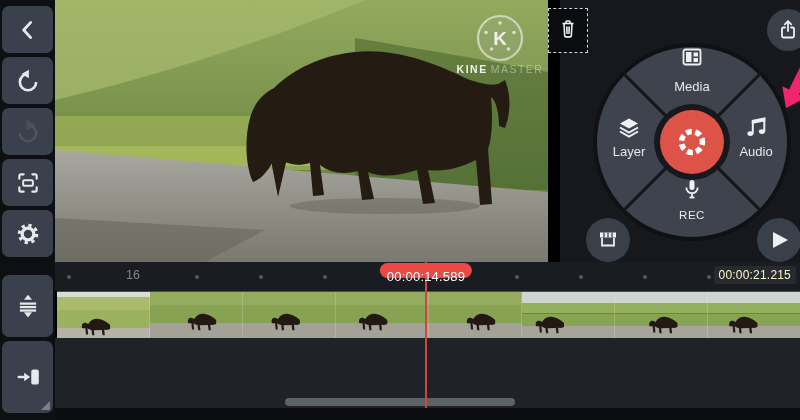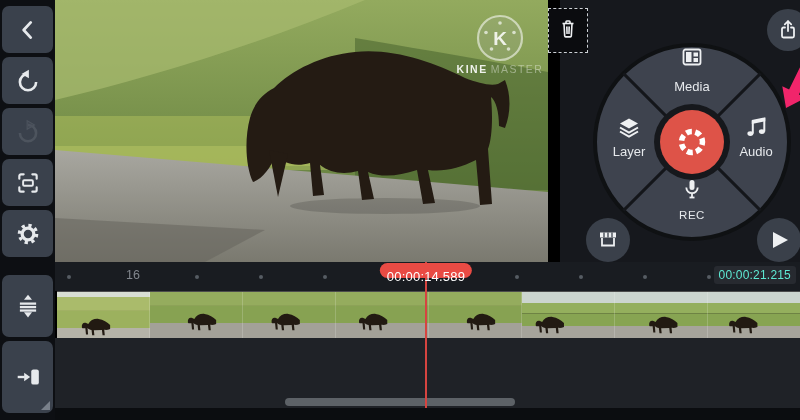--- a/index.html
+++ b/index.html
@@ -25,21 +25,21 @@
   
   .panel{position:absolute;left:560px;top:0;width:252px;height:262px;background:#16181d;}
   .panel svg{display:block}
   .wheel-label{fill:#e6e9ec;font-size:13px;}
   .rec-label{fill:#e6e9ec;font-size:11.5px;letter-spacing:.5px;}
 
   
   .ruler{position:absolute;left:55px;top:262px;width:745px;height:29px;background:#191c21;}
   .ruler .dot{position:absolute;top:13px;width:4px;height:4px;border-radius:50%;background:#565c63;}
   .ruler-label{position:absolute;top:6px;transform:translateX(-50%);color:#81868d;font-size:12.5px;}
-  .duration{position:absolute;right:4px;top:4px;color:#5eead4;font-size:12px;
+  .duration{position:absolute;right:4px;top:4px;color:#fef9c3;font-size:12px;
             background:rgba(42,45,50,.85);border-radius:3px;padding:2px 5px;letter-spacing:.2px;}
   .strip{position:absolute;left:57px;top:291px;width:743px;height:47px;overflow:hidden;background:#111;
          border-top:1px solid rgba(255,255,255,.25);}
   .frame{position:absolute;top:0;height:47px;}
   .frame svg{display:block}
   .track{position:absolute;left:55px;top:338px;width:745px;height:70px;background:#1f2227;}
   .bottom-strip{position:absolute;left:55px;top:408px;width:745px;height:12px;background:#0b0d10;}
   .scrollbar{position:absolute;height:8px;border-radius:4px;background:#5d6267;top:398px;}
   .playhead{position:absolute;top:262px;width:2px;height:146px;background:#d64440;z-index:5;}
   .time-badge{position:absolute;top:263px;transform:translateX(-50%);height:15px;line-height:20px;

